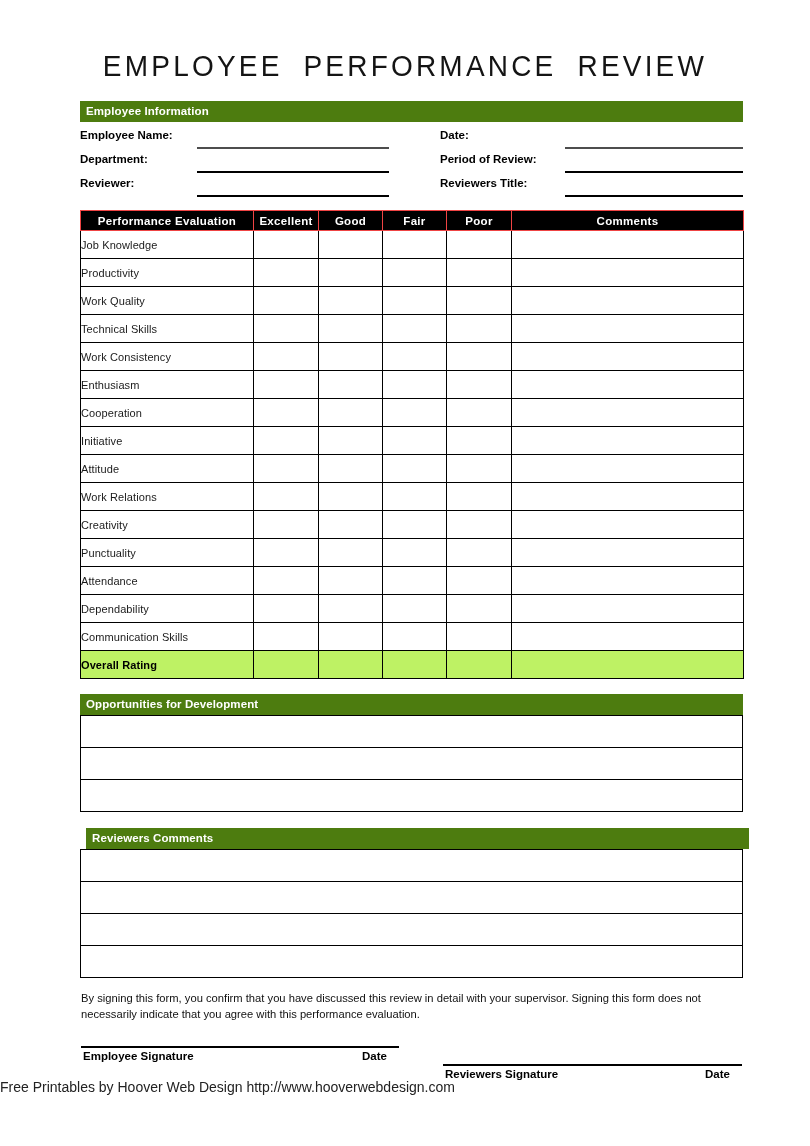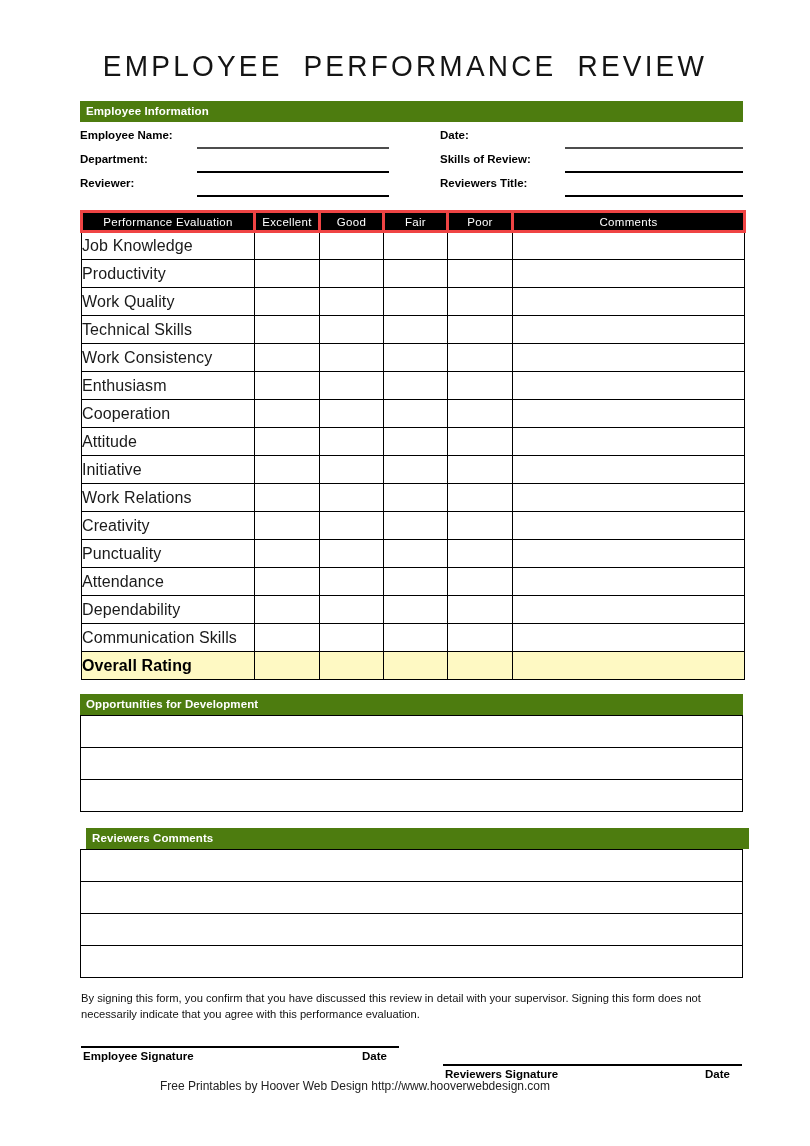--- a/index.html
+++ b/index.html
@@ -101,39 +101,39 @@
   #eval-table th, #eval-table td {
     border: 1px solid #000000;
     padding: 0;
     height: 28px;
     box-sizing: border-box;
   }
   #eval-table thead th {
     background: #000000;
     color: #ffffff;
     font-size: 11.5px;
-    font-weight: normal;
+    font-weight: bold;
     text-align: center;
     height: 20px;
-    border: 3px solid #ef4444;
+    border: 1px solid #ef4444;
     letter-spacing: 0.3px;
   }
   #eval-table thead th.crit {
     text-align: center;
   }
   td.crit-cell {
-    font-size: 16px;
+    font-size: 11px;
     font-weight: normal;
     padding-left: 5px;
     letter-spacing: 0.1px;
     color: #1a1a1a;
     margin-top: 36px;
   }
   tr.overall td {
-    background: #fef9c3;
+    background: #bef264;
   }
   tr.overall td.crit-cell {
     font-weight: bold;
     color: #000000;
   }
 
   
   #opportunities-bar {
     left: 80px;
     top: 694px;
@@ -207,22 +207,22 @@
   }
   .sig-label.left { left: 2px; }
   .sig-label.right { right: 12px; }
 
   
   #footer-credit {
     position: absolute;
     left: 0;
     top: 1079px;
     width: 710px;
-    text-align: center;
-    font-size: 12px;
+    text-align: left;
+    font-size: 14px;
     color: #222222;
   }
 
   
   #watermark {
     position: absolute;
     left: 18px;
     top: 1088px;
     font-family: "Liberation Mono", "DejaVu Sans Mono", monospace;
     font-size: 37px;
@@ -257,21 +257,21 @@
       <span class="info-label">Reviewer:</span>
       <span class="info-line" style="left:117px; width:192px;"></span>
     </div>
 
     <div class="info-field" style="left:360px; top:0; width:303px;">
       <span class="info-label">Date:</span>
       <span class="info-line thin" style="left:125px; width:178px;"></span>
     </div>
 
     <div class="info-field" style="left:360px; top:24px; width:303px;">
-      <span class="info-label">Skills of Review:</span>
+      <span class="info-label">Period of Review:</span>
       <span class="info-line" style="left:125px; width:178px;"></span>
     </div>
 
     <div class="info-field" style="left:360px; top:48px; width:303px;">
       <span class="info-label">Reviewers Title:</span>
       <span class="info-line" style="left:125px; width:178px;"></span>
     </div>
 
   </div>
 
@@ -345,29 +345,29 @@
         </tr>
         <tr>
           <td class="crit-cell">Cooperation</td>
           <td></td>
           <td></td>
           <td></td>
           <td></td>
           <td></td>
         </tr>
         <tr>
+          <td class="crit-cell">Initiative</td>
+          <td></td>
+          <td></td>
+          <td></td>
+          <td></td>
+          <td></td>
+        </tr>
+        <tr>
           <td class="crit-cell">Attitude</td>
-          <td></td>
-          <td></td>
-          <td></td>
-          <td></td>
-          <td></td>
-        </tr>
-        <tr>
-          <td class="crit-cell">Initiative</td>
           <td></td>
           <td></td>
           <td></td>
           <td></td>
           <td></td>
         </tr>
         <tr>
           <td class="crit-cell">Work Relations</td>
           <td></td>
           <td></td>

